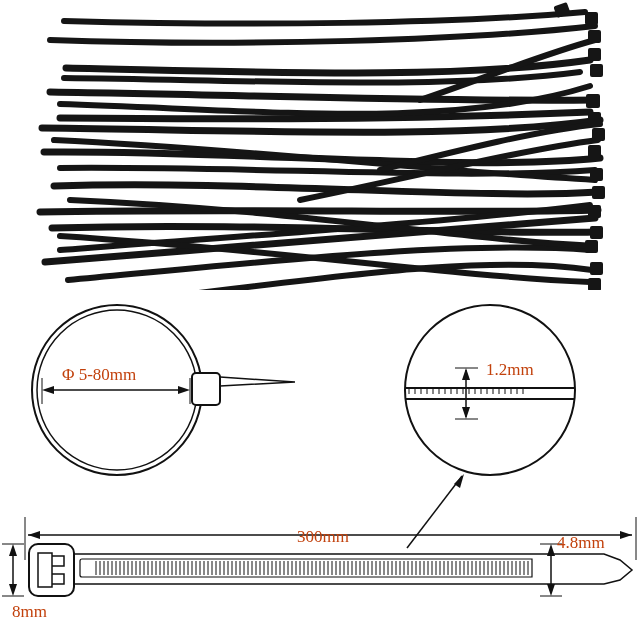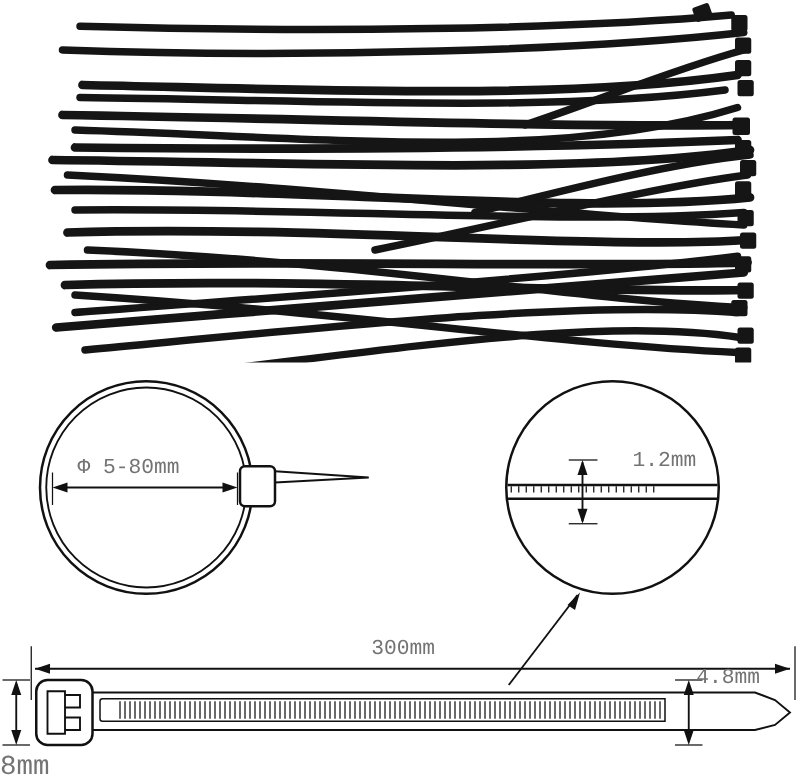--- a/index.html
+++ b/index.html
@@ -1,18 +1,18 @@
 <!DOCTYPE html>
 <html><head>
 <meta charset="utf-8">
 <style>
   html,body{margin:0;padding:0;background:#ffffff;}
   body{width:640px;height:624px;position:relative;overflow:hidden;font-family:"Liberation Sans",sans-serif;}
   .layer{position:absolute;left:0;top:0;}
-  .label{position:absolute;color:#737373;font-family:Liberation Mono, monospace;font-size:16px;line-height:1;white-space:nowrap;}
+  .label{position:absolute;color:#c2410c;font-family:Liberation Serif, serif;font-size:16px;line-height:1;white-space:nowrap;}
 </style>
 </head>
 <body>
 
 <svg class="layer" width="640" height="290" viewBox="0 0 640 290">
   <g fill="none" stroke="#151515" stroke-linecap="round">
     <path d="M64 21 C250 26 450 24 585 12" stroke-width="6"></path>
     <path d="M50 40 C250 47 470 40 595 26" stroke-width="6"></path>
     <path d="M66 68 C260 72 450 80 590 60" stroke-width="7"></path>
     <path d="M64 78 C250 80 440 90 580 72" stroke-width="6"></path>
@@ -111,16 +111,16 @@
     <polygon points="13,596 9,584 17,584"></polygon>
     <polygon points="551,544 547,556 555,556"></polygon>
     <polygon points="551,596 547,584 555,584"></polygon>
   </g>
   <g stroke="#111" stroke-width="1">
     <path d="M96 561v14M100 561v14M104 561v14M108 561v14M112 561v14M116 561v14M120 561v14M124 561v14M128 561v14M132 561v14M136 561v14M140 561v14M144 561v14M148 561v14M152 561v14M156 561v14M160 561v14M164 561v14M168 561v14M172 561v14M176 561v14M180 561v14M184 561v14M188 561v14M192 561v14M196 561v14M200 561v14M204 561v14M208 561v14M212 561v14M216 561v14M220 561v14M224 561v14M228 561v14M232 561v14M236 561v14M240 561v14M244 561v14M248 561v14M252 561v14M256 561v14M260 561v14M264 561v14M268 561v14M272 561v14M276 561v14M280 561v14M284 561v14M288 561v14M292 561v14M296 561v14M300 561v14M304 561v14M308 561v14M312 561v14M316 561v14M320 561v14M324 561v14M328 561v14M332 561v14M336 561v14M340 561v14M344 561v14M348 561v14M352 561v14M356 561v14M360 561v14M364 561v14M368 561v14M372 561v14M376 561v14M380 561v14M384 561v14M388 561v14M392 561v14M396 561v14M400 561v14M404 561v14M408 561v14M412 561v14M416 561v14M420 561v14M424 561v14M428 561v14M432 561v14M436 561v14M440 561v14M444 561v14M448 561v14M452 561v14M456 561v14M460 561v14M464 561v14M468 561v14M472 561v14M476 561v14M480 561v14M484 561v14M488 561v14M492 561v14M496 561v14M500 561v14M504 561v14M508 561v14M512 561v14M516 561v14M520 561v14M524 561v14M528 561v14"></path>
   </g>
 </svg>
 
 <div class="label" style="left:62px;top:366px;font-size:17px;">Φ 5-80mm</div>
-<div class="label" style="left:486px;top:361px;font-size:17px;margin-left:20px;">1.2mm</div>
-<div class="label" style="left:297px;top:511px;font-size:17px;text-align:right;">300mm</div>
+<div class="label" style="left:486px;top:361px;font-size:17px;">1.2mm</div>
+<div class="label" style="left:297px;top:528px;font-size:17px;text-align:right;">300mm</div>
 <div class="label" style="left:557px;top:534px;font-size:17px;">4.8mm</div>
-<div class="label" style="left:0px;top:603px;font-size:22px;">8mm</div>
+<div class="label" style="left:12px;top:603px;font-size:17px;">8mm</div>
 
 </body></html>

